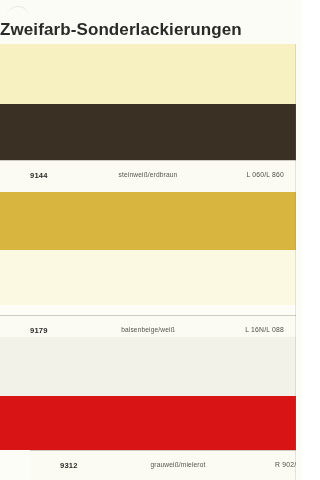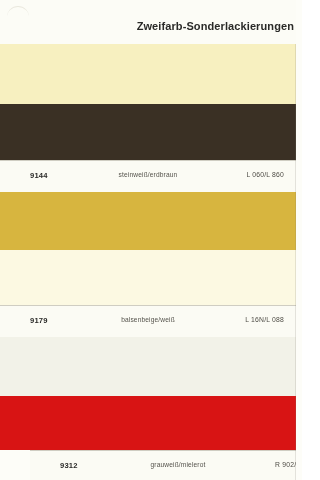--- a/index.html
+++ b/index.html
@@ -30,22 +30,22 @@
     width: 302px;
     height: 44px;
     background: #fcfcf6;
     box-sizing: border-box;
   }
   .header-title {
     position: absolute;
     left: 0;
     right: 8px;
     top: 20px;
-    text-align: right;
-    font-size: 11px;
+    text-align: left;
+    font-size: 17px;
     font-weight: bold;
     color: #2a2a28;
     letter-spacing: 0.1px;
     white-space: nowrap;
   }
   .scan-arc {
     position: absolute;
     left: 7px;
     top: 6px;
     width: 22px;
@@ -165,21 +165,21 @@
     </div>
   </div>
 
   <div class="group" style="top:192px;height:145px;">
     <div class="band" style="top:0px;height:58px;">
       <div class="band-inner" style="background:#d7b53f;"></div>
     </div>
     <div class="band" style="top:58px;height:55px;">
       <div class="band-inner" style="background:#fcf9e2;"></div>
     </div>
-    <div class="label-strip" style="top:113px;height:32px;text-decoration:underline;">
+    <div class="label-strip" style="top:123px;height:32px;text-decoration:underline;">
       <div class="label-rule"></div>
       <div class="label-code">9179</div>
       <div class="label-name">balsenbeige/weiß</div>
       <div class="label-ref">L 16N/L 088</div>
     </div>
   </div>
 
   <div class="group" style="top:337px;height:143px;">
     <div class="band" style="top:0px;height:59px;">
       <div class="band-inner" style="background:#f2f2e8;"></div>

